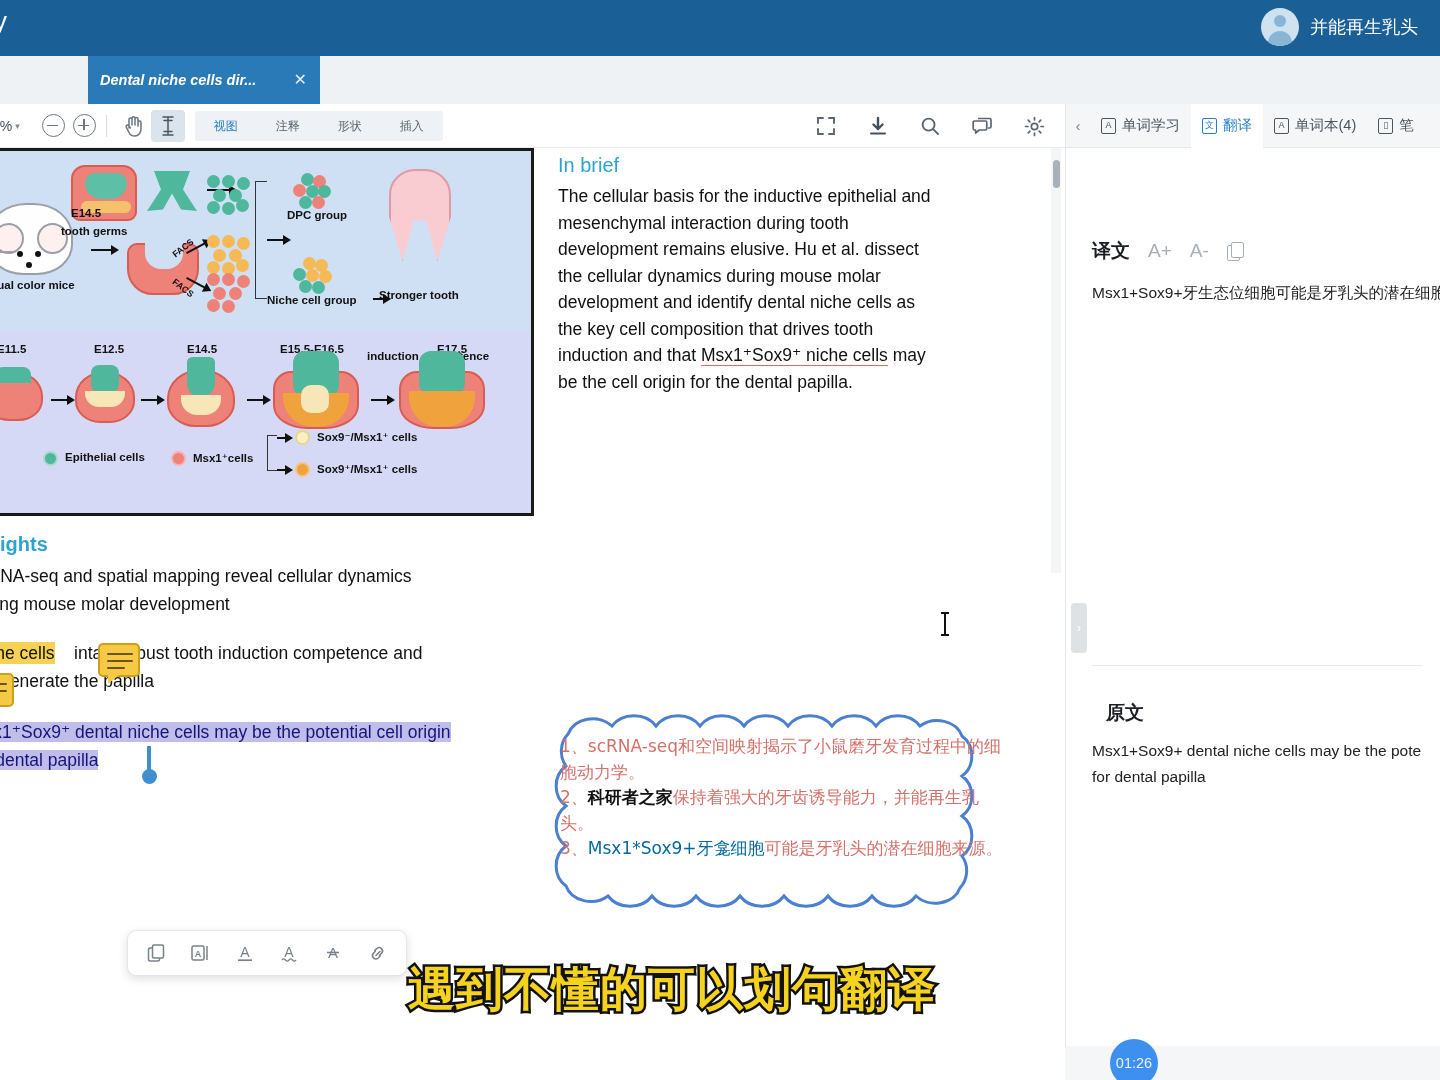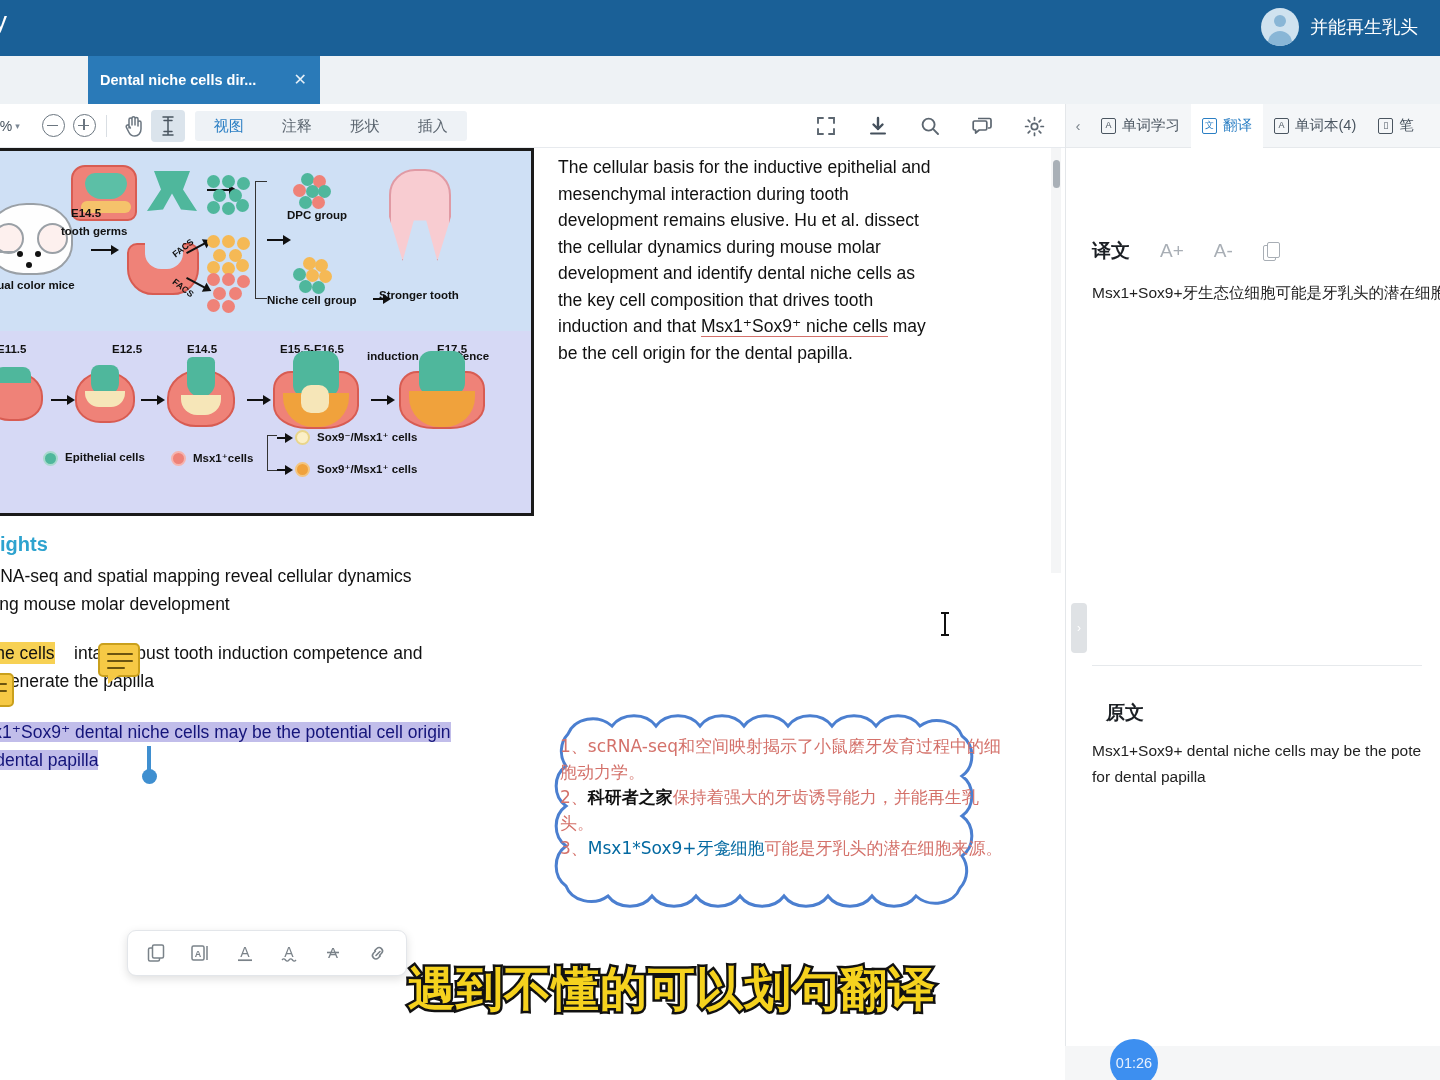--- a/index.html
+++ b/index.html
@@ -50,21 +50,21 @@
   }
   .doc-tab {
     position: absolute; left: 88px; top: 0; height: 48px; width: 232px;
     background: #2a7ab8;
     display: flex; align-items: center; justify-content: space-between;
     padding: 0 13px 0 12px;
     cursor: pointer;
   }
   .doc-tab .title {
     color: #ffffff; font-size: 14.5px; font-weight: bold;
-    white-space: nowrap; overflow: hidden;
+    white-space: nowrap; overflow: hidden; font-style: italic;
   }
   .doc-tab .close { color: #e6f0f8; font-size: 16px; line-height: 1; margin-left: 6px; }
 
   
   .pdftoolbar {
     position: absolute; left: 0; top: 104px; width: 1065px; height: 44px;
     background: #ffffff;
     display: flex; align-items: center;
     border-bottom: 1px solid #e7eaee;
   }
@@ -88,21 +88,21 @@
   .icon-btn {
     width: 34px; height: 32px; border-radius: 4px;
     display: flex; align-items: center; justify-content: center; cursor: pointer;
   }
   .icon-btn.active { background: #dbe4ec; }
   .menu-bg {
     margin-left: 10px; height: 30px; background: #eef2f6; border-radius: 3px;
     display: flex; align-items: center;
   }
   .menu-item {
-    padding: 0 19px; font-size: 15px; color: #5c6670; cursor: pointer; line-height: 30px;
+    padding: 0 19px; font-size: 12px; color: #5c6670; cursor: pointer; line-height: 30px;
   }
   .menu-item.sel { color: #2b7fc4; }
   .right-tools {
     position: absolute; right: 14px; top: 0; height: 44px;
     display: flex; align-items: center; gap: 18px;
   }
 
   
   .pdfview {
     position: absolute; left: 0; top: 148px; width: 1065px; height: 932px;
@@ -295,21 +295,21 @@
   .rp-tab.active { background: #ffffff; color: #2b7fc4; }
   .boxicon {
     width: 15px; height: 16px; border: 1.4px solid currentColor; border-radius: 2px;
     font-size: 9px; display:flex; align-items:center; justify-content:center; line-height:1;
   }
   .rp-body { position: relative; height: 932px; background: #ffffff; }
   .rp-section-title {
     font-size: 19px; font-weight: bold; color: #1b1f24; display:inline-block; vertical-align: middle;
   }
   .rp-trans-head {
-    position: absolute; left: 26px; top: 90px; display: flex; align-items: center; gap: 30px;
+    position: absolute; left: 26px; top: 90px; display: flex; align-items: center; gap: 18px;
   }
   .az { font-size: 19px; color: #a8aeb5; cursor: pointer; }
   .copy-ic { width:16px; height:18px; position:relative; cursor:pointer; }
   .copy-ic::before {
     content:""; position:absolute; left:0; top:3px; width:11px; height:14px;
     border:1.4px solid #a8aeb5; border-radius:2px;
   }
   .copy-ic::after {
     content:""; position:absolute; left:4px; top:0px; width:11px; height:14px;
     border:1.4px solid #a8aeb5; border-radius:2px; background:#fff;
@@ -513,21 +513,21 @@
             <i style="left:19px;top:24px;background:#4fb79c"></i>
         </div>
         <div class="ga-lbl" style="left:292px; top:143px;">Niche cell group</div>
         <div class="arrowr" style="left:398px; top:147px; width:16px;"></div>
 
         <div class="tooth"></div>
         <div class="ga-lbl" style="left:404px; top:138px;text-align:right;">Stronger tooth</div>
         <div class="ga-lbl" style="left:392px; top:155px;margin-top:44px;">induction competence</div>
 
         <div class="ga-lbl" style="left:22px; top:192px;">E11.5</div>
-        <div class="ga-lbl" style="left:129px; top:192px;padding-left:8px;">E12.5</div>
+        <div class="ga-lbl" style="left:111px; top:192px;padding-left:8px;">E12.5</div>
         <div class="ga-lbl" style="left:212px; top:192px;">E14.5</div>
         <div class="ga-lbl" style="left:305px; top:192px;">E15.5-E16.5</div>
         <div class="ga-lbl" style="left:462px; top:192px;">E17.5</div>
 
         <div class="stage" style="left:10px; top:212px;">
           <div class="base" style="left:0; top:8px; width:58px; height:50px; background:#ef8278; border:2px solid #d85c52;"></div>
           <div style="position:absolute; left:10px; top:4px; width:36px; height:16px; background:#4fb79c; border-radius:8px 8px 0 0;"></div>
         </div>
         <div class="arrowr" style="left:76px; top:248px; width:22px;"></div>
 
@@ -566,20 +566,21 @@
         <div class="brack" style="left:292px; top:284px; width:10px; height:36px;"></div>
         <div class="arrowr" style="left:302px; top:286px; width:14px;"></div>
         <div class="arrowr" style="left:302px; top:318px; width:14px;"></div>
         <div class="legend-dot" style="left:320px; top:279px; background:#fbefc6; border:2px solid #e9d58a;"></div>
         <div class="ga-lbl" style="left:342px; top:279px;">Sox9⁻/Msx1⁺ cells</div>
         <div class="legend-dot" style="left:320px; top:311px; background:#f0a23c; border:2px solid #f3c580;"></div>
         <div class="ga-lbl" style="left:342px; top:311px;">Sox9⁺/Msx1⁺ cells</div>
       </div>
 
       <div class="inbrief">
+        <h3>In brief</h3>
         <p><span>The cellular basis for the inductive epithelial and mesenchymal interaction during tooth development remains elusive. Hu et al. dissect the cellular dynamics during mouse molar development and identify dental niche cells as the key cell composition that drives tooth induction and that </span><span class="ul-red">Msx1⁺Sox9⁺ niche cells</span><span> may be the cell origin for the dental papilla.</span></p>
       </div>
 
       <div class="highlights">
         <h3>ghlights</h3>
         <div class="hl-line" style="margin-top:4px;">
           <div>scRNA-seq and spatial mapping reveal cellular dynamics</div>
           <div>during mouse molar development</div>
         </div>
         <div class="hl-line" style="margin-top:22px; position:relative;">

